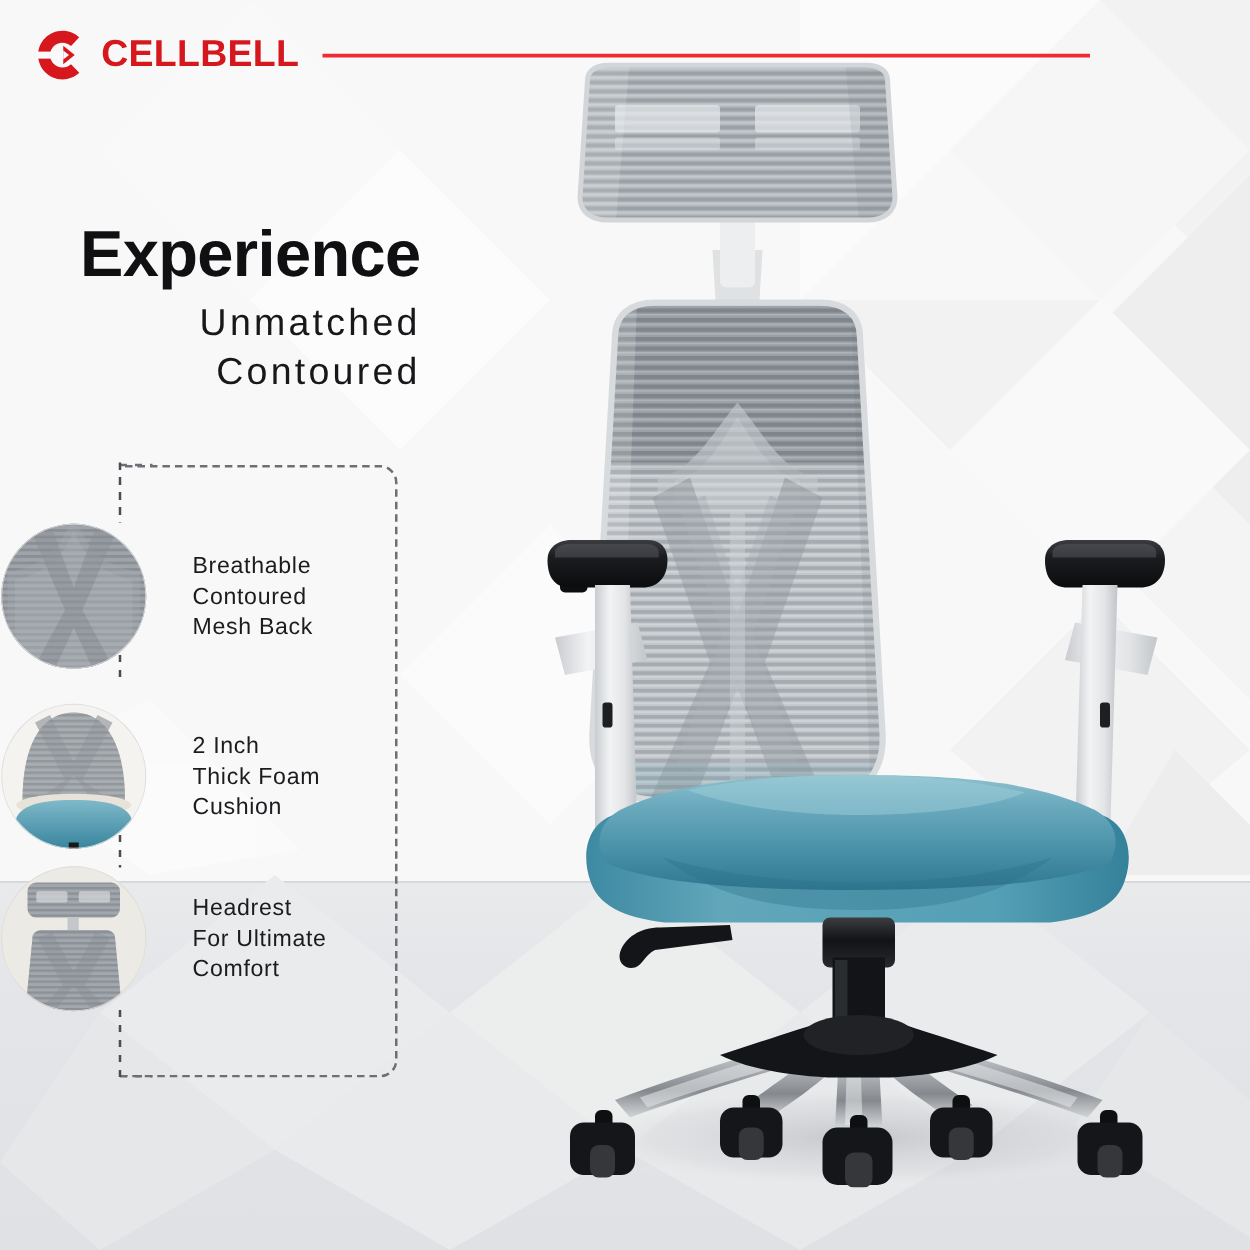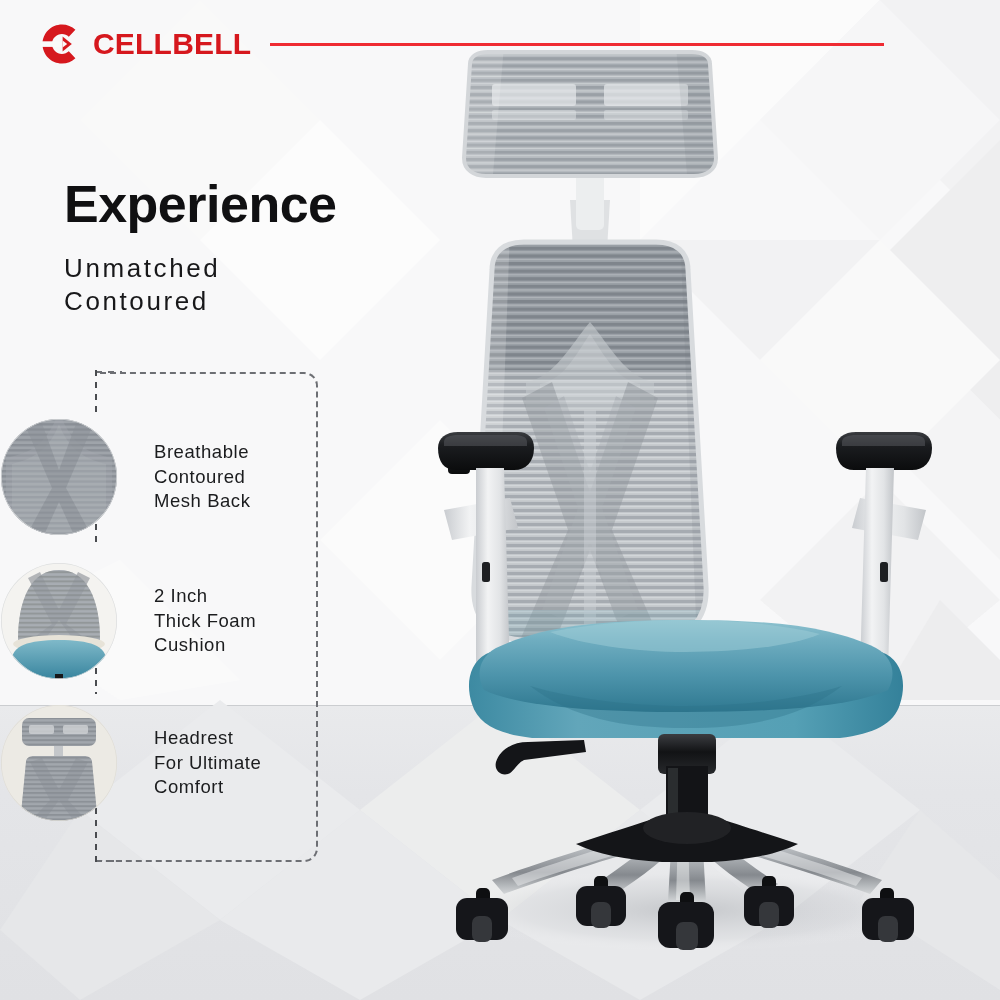--- a/index.html
+++ b/index.html
@@ -16,41 +16,41 @@
   #floor {
     position:absolute; left:0; right:0; top:705px; bottom:0;
     background:linear-gradient(180deg,#e9eaec 0%, #e4e5e8 30%, #e0e1e4 100%);
   }
   #floor-line {
     position:absolute; left:0; right:0; top:705px; height:1px;
     background:rgba(150,152,158,.35);
   }
 
   
-  #header { position:absolute; top:0; left:12px; width:872px; height:88px; z-index:20;padding-left:45px; }
+  #header { position:absolute; top:0; left:0; width:872px; height:88px; z-index:20;padding-left:45px; }
   #logo-lockup { position:absolute; left:28px; top:22px; display:flex; align-items:center; gap:9px; }
   #logo-mark { width:44px; height:44px; display:block; }
   #logo-word {
     font-size:30px; font-weight:bold; color:#d6181e;
     letter-spacing:.2px; line-height:1; white-space:nowrap;
   }
   #header-rule {
     position:absolute; left:258px; top:43px; right:0; height:3px;
     background:#ef2b32;
   }
 
   
   #headline { position:absolute; left:64px; top:176px; z-index:20; }
   #headline-main {
     font-size:52px; font-weight:bold; color:#101012;
     letter-spacing:-.5px; line-height:1.08; white-space:nowrap;
   }
   #headline-sub {
-    margin-top:20px; font-size:26px; font-weight:400; color:#18181a;
-    letter-spacing:2.6px; line-height:1.28; white-space:nowrap;
+    margin-top:8px; font-size:30px; font-weight:400; color:#18181a;
+    letter-spacing:2.6px; line-height:1.28; white-space:nowrap;text-align:right;
   }
 
   
   #feature-panel { position:absolute; left:0px; top:360px; width:340px; height:520px; z-index:20; }
   #feature-bracket {
     position:absolute; left:100px; top:12px; width:218px; height:490px;
     border:2px dashed #6d6f74; border-left:none;
     border-radius:0 14px 14px 0;
   }
   #bracket-top-dash {
@@ -210,21 +210,21 @@
           <rect x="55" y="112" width="8" height="14" fill="#17181a"></rect>
           <circle cx="59" cy="59" r="58" fill="none" stroke="#dcdedf" stroke-width="1.5"></circle>
         </g>
       </svg>
     </div>
     <div class="feature-text">2 Inch
 Thick Foam
 Cushion</div>
   </div>
 
-  <div class="feature-row" style="top:344px">
+  <div class="feature-row" style="top:332px">
     <div class="feature-thumb">
       <svg viewBox="0 0 118 118" width="118" height="118">
         <defs>
           <clipPath id="c3">
               <circle cx="59" cy="59" r="58"></circle>
             </clipPath>
           <pattern id="ribs3" width="6" height="4.4" patternUnits="userSpaceOnUse">
             <rect width="6" height="4.4" fill="#a2a7ad"></rect>
             <rect width="6" height="1.9" fill="#8c9197"></rect>
           </pattern>

